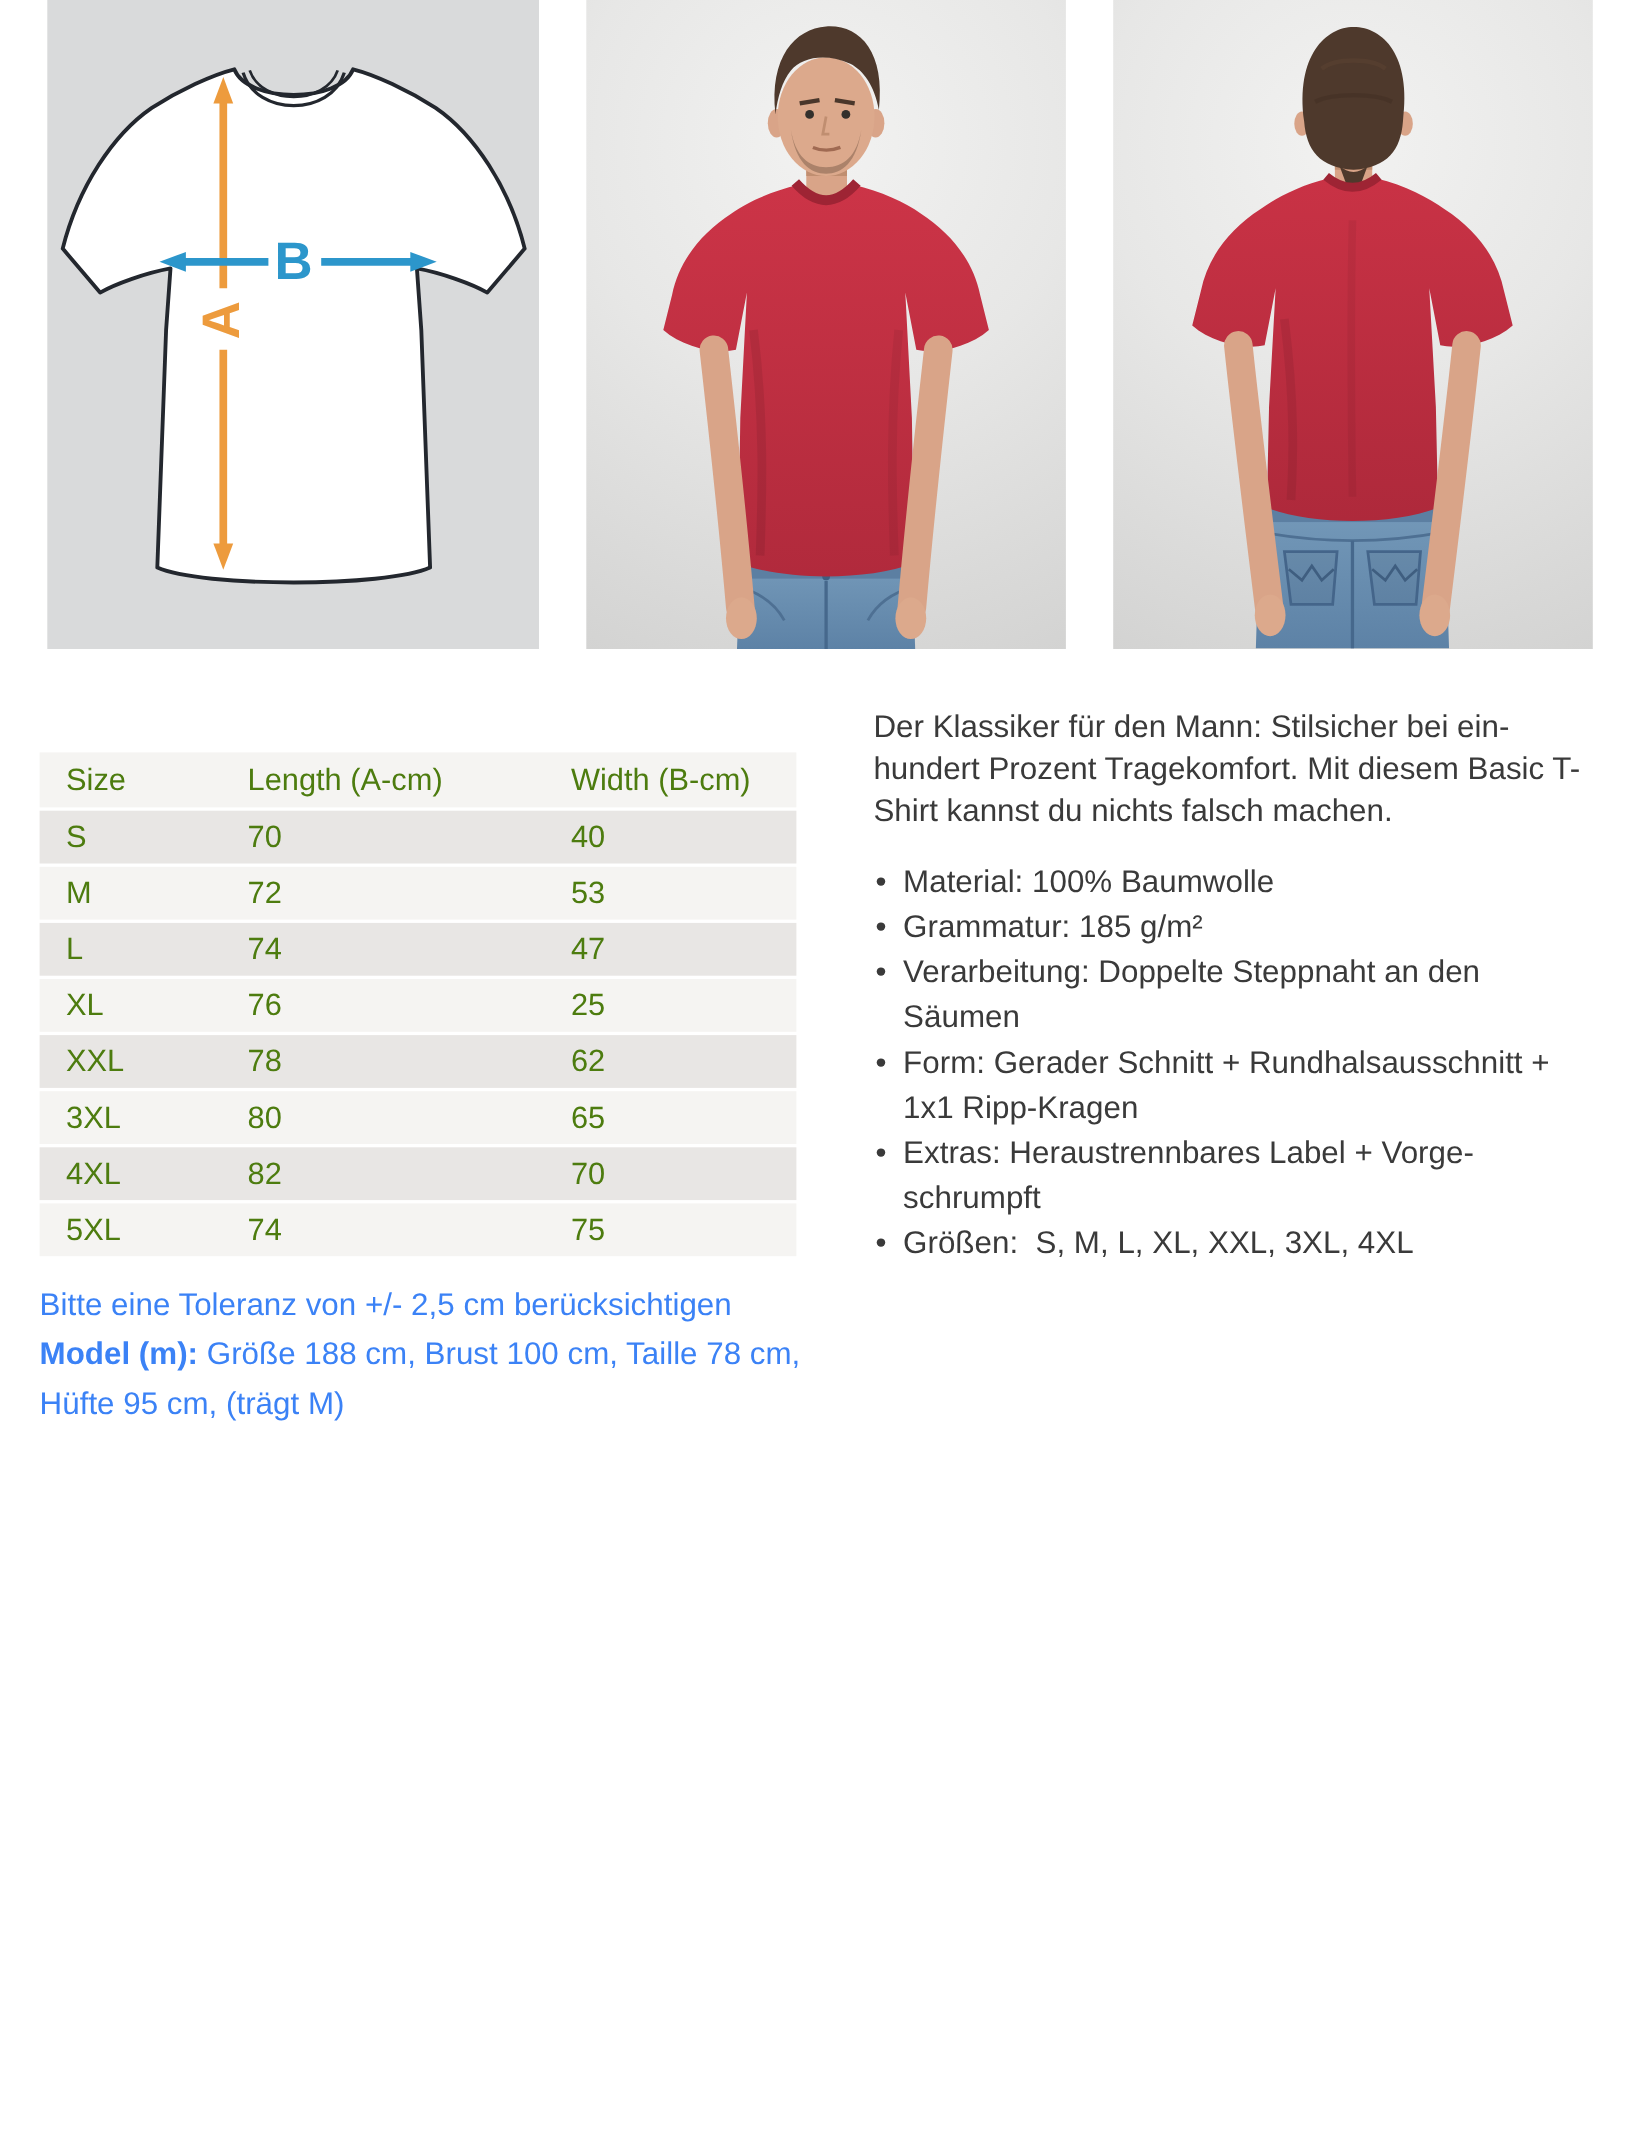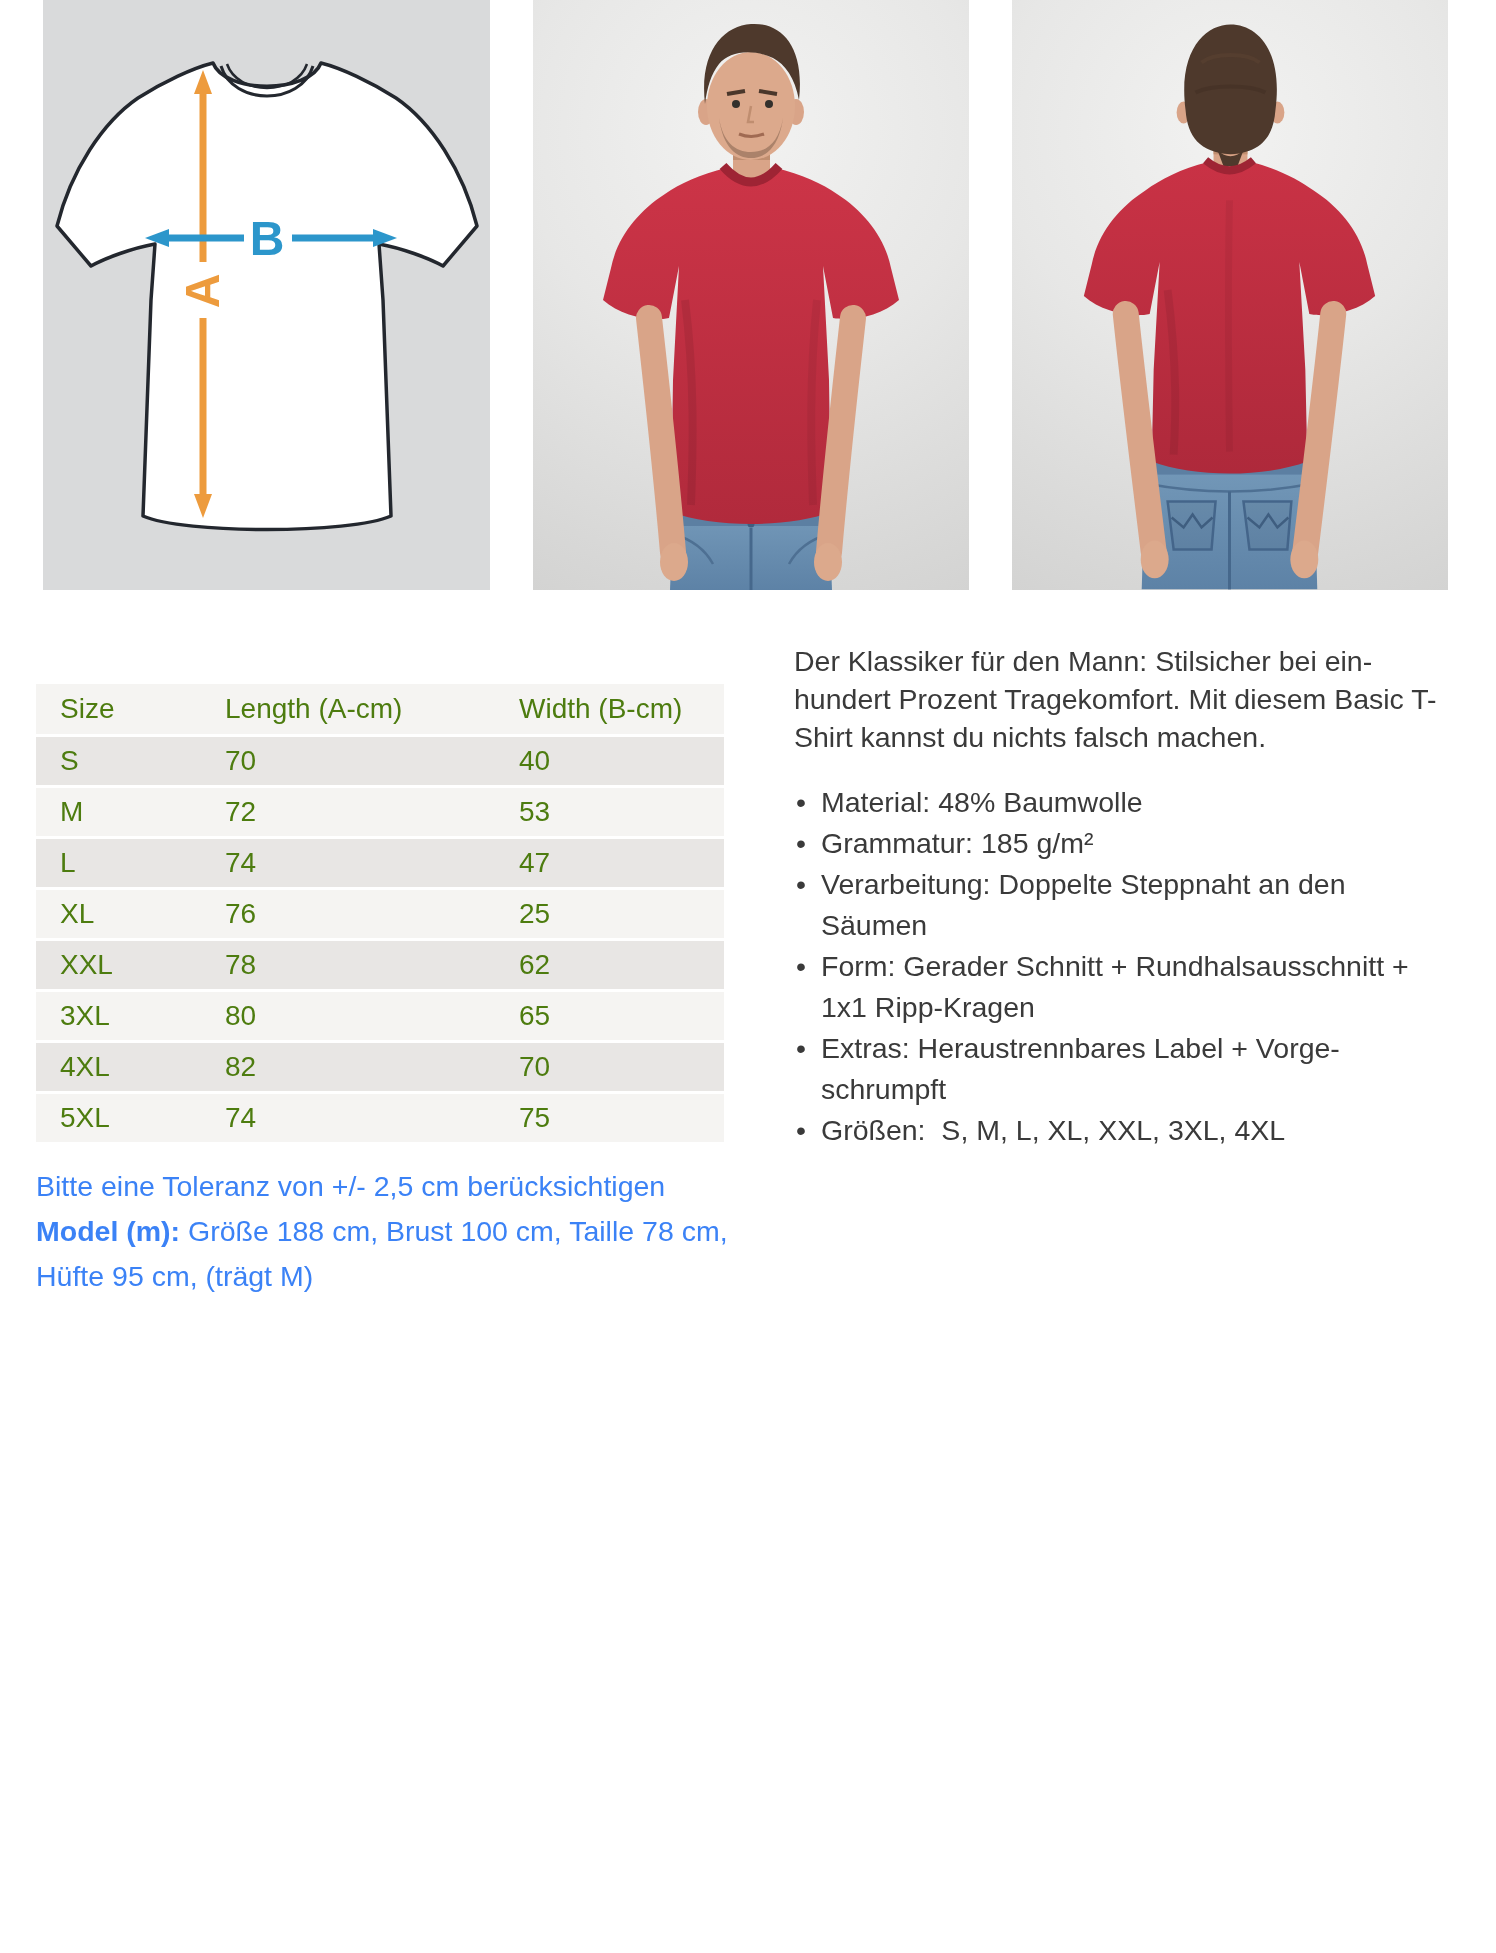--- a/index.html
+++ b/index.html
@@ -273,21 +273,21 @@
 
   <div class="notes">
     <p>Bitte eine Toleranz von +/- 2,5 cm berücksichtigen</p>
     <p><b>Model (m):</b><span> Größe 188 cm, Brust 100 cm, Taille 78 cm, Hüfte 95 cm, (trägt M)</span></p>
   </div>
 
   <div class="desc">
     <p>Der Klassiker für den Mann: Stilsicher bei ein­hundert Prozent Tragekomfort. Mit diesem Basic T-Shirt kannst du nichts falsch machen.</p>
     <ul>
 
-    <li>Material: 48% Baumwolle</li>
+    <li>Material: 100% Baumwolle</li>
         <li>Grammatur: 185 g/m²</li>
         <li>Verarbeitung: Doppelte Steppnaht an den Säumen</li>
         <li>Form: Gerader Schnitt + Rundhalsausschnitt + 1x1 Ripp-Kragen</li>
         <li>Extras: Heraustrennbares Label + Vorge­schrumpft</li>
         <li>Größen:&nbsp; S, M, L, XL, XXL, 3XL, 4XL</li>
       </ul>
   </div>
 
 </div>
 

